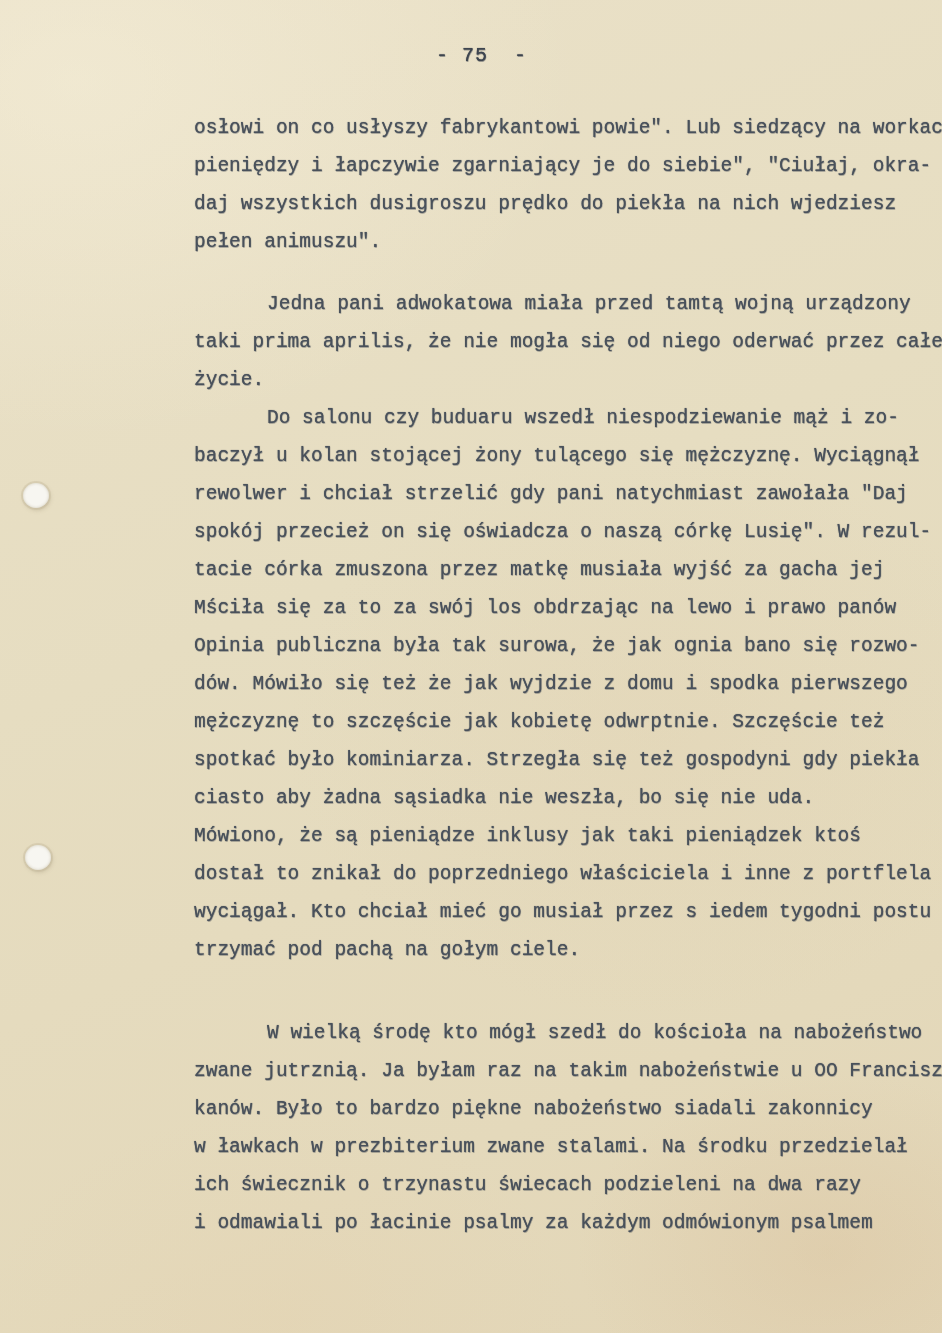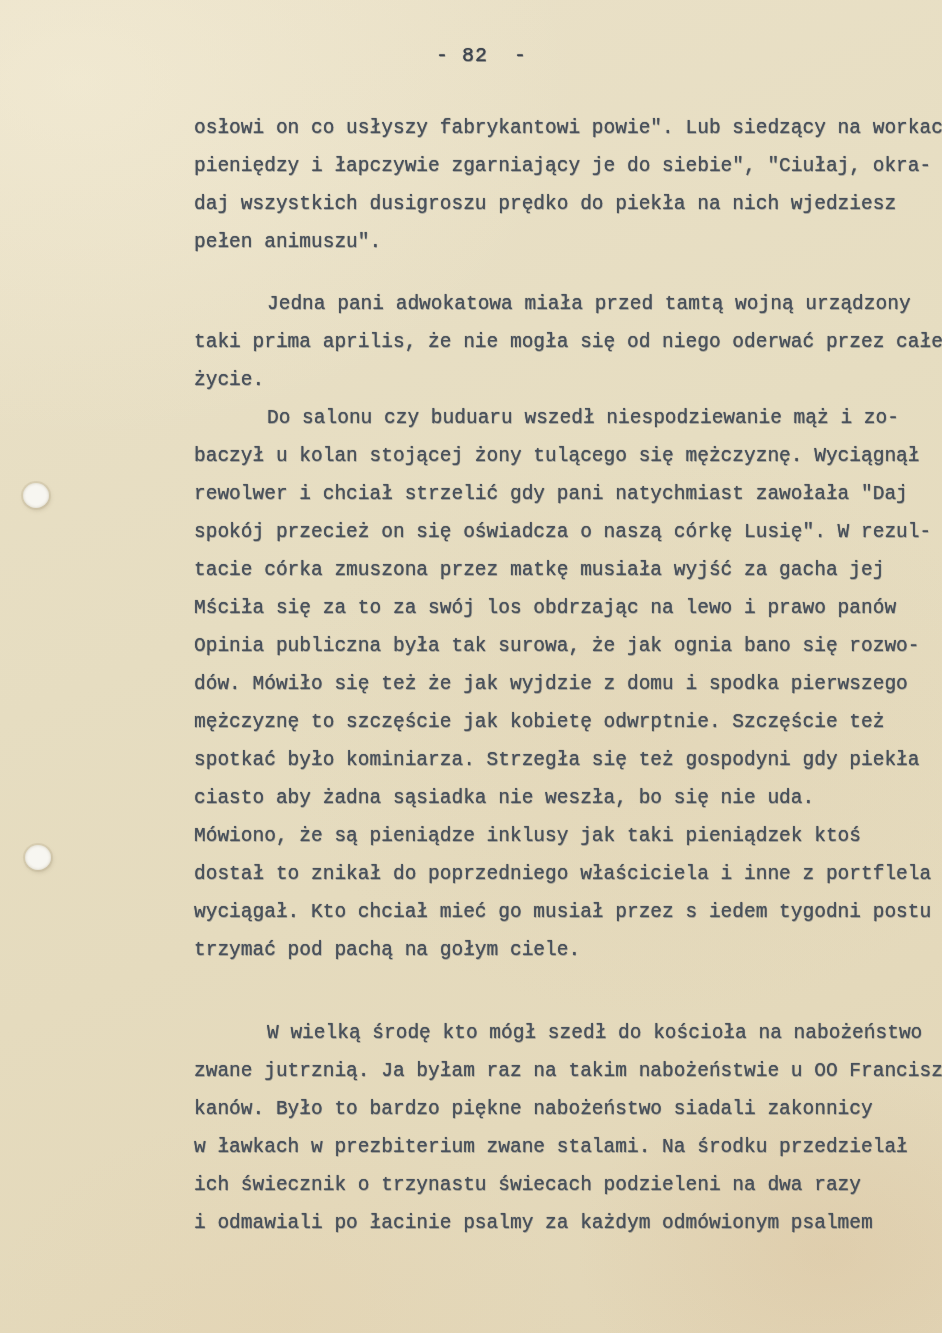--- a/index.html
+++ b/index.html
@@ -63,21 +63,21 @@
   }
   .para.indent .line:first-child { text-indent: 73px; }
   .gap-sm { margin-top: 24px; }
   .gap-lg { margin-top: 45px; }
 </style>
 </head>
 <body>
 
 <div class="page">
 
-  <div class="page-number">- 82  -</div>
+  <div class="page-number">- 75  -</div>
 
   <div class="hole hole-top"></div>
   <div class="hole hole-bottom"></div>
 
   <div class="text-block">
 
     <div class="para">
       <div class="line">osłowi on co usłyszy fabrykantowi powie". Lub siedzący na workach</div>
       <div class="line">pieniędzy i łapczywie zgarniający je do siebie", "Ciułaj, okra-</div>
       <div class="line">daj wszystkich dusigroszu prędko do piekła na nich wjedziesz</div>

